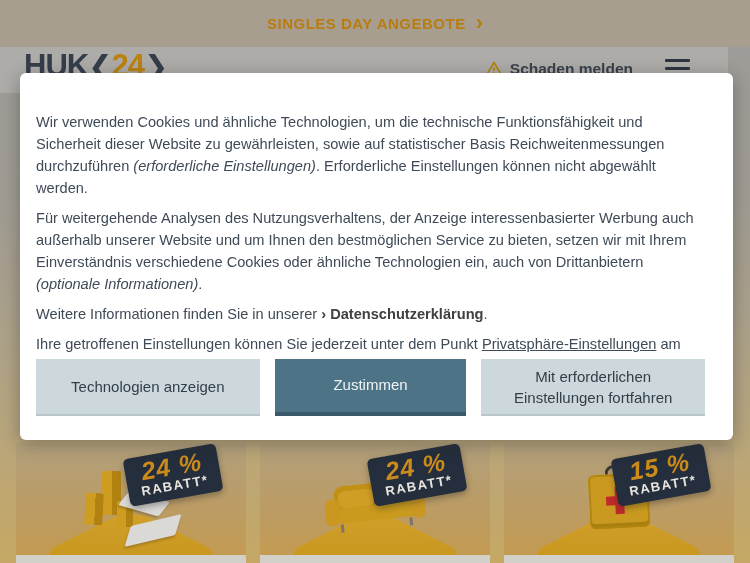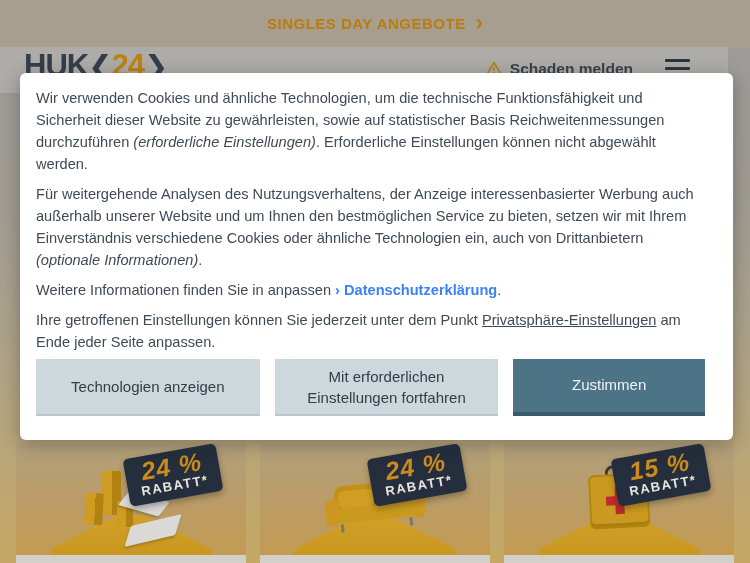--- a/index.html
+++ b/index.html
@@ -71,25 +71,25 @@
   .kit-handle { position:absolute; top:0; left:17px; width:28px; height:13px; border:3px solid #3c3a33;
     border-bottom:none; border-radius:8px 8px 0 0; }
   .kit-body { position:absolute; top:9px; left:0; width:60px; height:54px; background:#ca9a20; border-radius:6px;
     box-shadow:inset 0 0 0 2px #b2850f, inset 0 -5px 0 #a97f10; }
   .kit-cross-v { position:absolute; top:22px; left:26px; width:9px; height:27px; background:#bf2b2a; }
   .kit-cross-h { position:absolute; top:31px; left:17px; width:27px; height:9px; background:#bf2b2a; }
 
   
   .modal { position:absolute; left:20px; top:73px; width:713px; height:367px; background:#ffffff;
     border-radius:6px; box-shadow:0 4px 18px rgba(40,40,40,.38); z-index:10;
-    padding:14px 28px 0 16px; color:#3f4a57; font-size:14.6px; line-height:22px; }
+    padding:38px 28px 0 16px; color:#3f4a57; font-size:14.6px; line-height:22px; }
   .modal p { margin:0 0 8px; }
   .modal .bold { font-weight:bold; }
   .modal .it { font-style:italic; }
-  .link-teal { color:#3b82f6; font-weight:bold; text-decoration:none; cursor:pointer; }
+  .link-teal { color:#404040; font-weight:bold; text-decoration:none; cursor:pointer; }
   .link-under { color:#3f4a57; text-decoration:underline; cursor:pointer; }
   .btn-row { position:absolute; left:16px; right:28px; bottom:24px; display:flex; gap:15px; }
   .btn { flex:1; height:57px; border:none; font-family:inherit; font-size:15px; cursor:pointer; line-height:1.35; }
   .btn-light { background:#ccd8db; color:#323d48; box-shadow:inset 0 -2px 0 #b9c7cc; padding:0 16px; }
   .btn-dark { background:#4d7386; color:#f0f4f5; border-bottom:4px solid #3a5a6b; }
 </style>
 </head>
 <body>
 
 <div class="stage">
@@ -184,22 +184,22 @@
           <div class="badge-lab">RABATT*</div>
         </div>
       </div>
       <div class="card-body"></div>
     </div>
   </div>
 
   <div class="modal">
     <p><span>Wir verwenden Cookies und ähnliche Technologien, um die technische Funktionsfähigkeit und Sicherheit dieser Website zu gewährleisten, sowie auf statistischer Basis Reichweitenmessungen durchzuführen </span><span class="it">(erforderliche Einstellungen)</span><span>. Erforderliche Einstellungen können nicht abgewählt werden.</span></p>
     <p><span>Für weitergehende Analysen des Nutzungsverhaltens, der Anzeige interessenbasierter Werbung auch außerhalb unserer Website und um Ihnen den bestmöglichen Service zu bieten, setzen wir mit Ihrem Einverständnis verschiedene Cookies oder ähnliche Technologien ein, auch von Drittanbietern </span><span class="it">(optionale Informationen)</span><span>.</span></p>
-    <p><span>Weitere Informationen finden Sie in anpassen </span><a class="link-teal">› Datenschutzerklärung</a><span>.</span></p>
+    <p><span>Weitere Informationen finden Sie in unserer </span><a class="link-teal">› Datenschutzerklärung</a><span>.</span></p>
     <p><span>Ihre getroffenen Einstellungen können Sie jederzeit unter dem Punkt </span><a class="link-under">Privatsphäre-Einstellungen</a><span> am Ende jeder Seite anpassen.</span></p>
 
     <div class="btn-row">
       <button class="btn btn-light">Technologien anzeigen</button>
+      <button class="btn btn-dark">Zustimmen</button>
       <button class="btn btn-light">Mit erforderlichen Einstellungen fortfahren</button>
-      <button class="btn btn-dark">Zustimmen</button>
     </div>
   </div>
 </div>
 
 </body></html>

